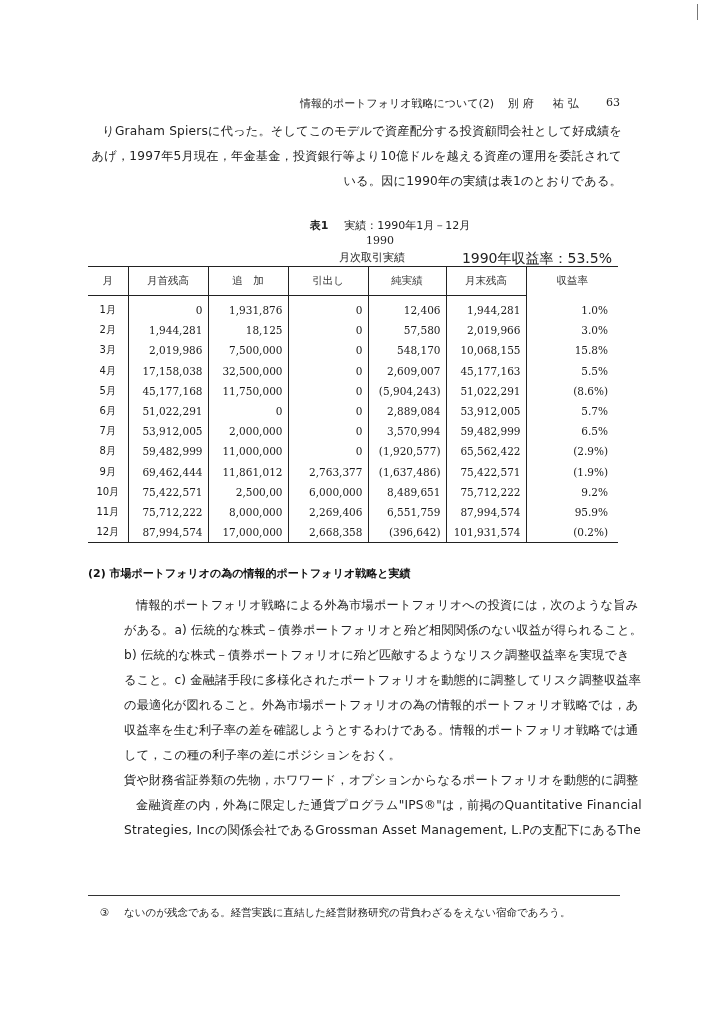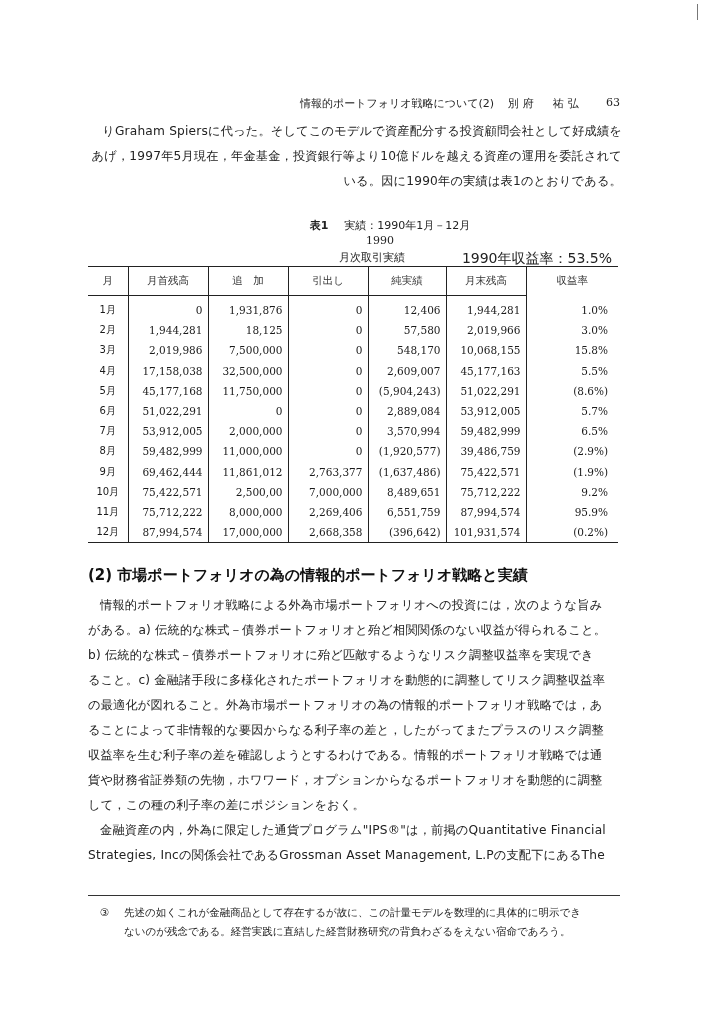--- a/index.html
+++ b/index.html
@@ -26,23 +26,23 @@
                font-size: 11px; color: #1a1a1a; }
   table.perf th { font-weight: normal; font-family: "DejaVu Sans", sans-serif; height: 26px;
                   border-top: 1.5px solid #222; border-bottom: 1.5px solid #222; font-size: 10.5px; color:#333; }
   table.perf td { height: 20.2px; padding: 0 5px; text-align: right; font-family: "DejaVu Serif", serif; font-size: 10.5px; }
   table.perf th + th, table.perf td + td { border-left: 1px solid #222; }
   table.perf td.month { text-align: center; font-family: "DejaVu Sans", sans-serif; font-size: 10px; }
   table.perf td.rate { padding-right: 10px; }
   table.perf tr.first td { padding-top: 4px; }
   table.perf tr.last td { border-bottom: 1.5px solid #222; }
   table.perf th.rate { border-bottom: none; }
-  .section-head { position: absolute; top: 566px; left: 88px; font-size: 15px; font-weight: bold;
+  .section-head { position: absolute; top: 566px; left: 88px; font-size: 11px; font-weight: bold;
                   font-family: "DejaVu Sans", sans-serif; color: #111; }
-  .p2 { top: 593px; }
+  .p2 { top: 593px; margin-left: 36px; }
   .p2 p.indent { text-indent: 12px; }
   .footnote-rule { position: absolute; top: 895px; left: 88px; width: 532px; height: 1px; background: #333; }
   .footnote { position: absolute; top: 903px; left: 104px; width: 520px; font-size: 10.5px; line-height: 19px;
               font-family: "DejaVu Sans", sans-serif; color: #222; }
   .footnote .fn-mark { position: absolute; left: -4px; top: 0; }
   .footnote .fn-text { margin-left: 20px; white-space: nowrap; }
   sup { font-size: 7px; }
 </style>
 </head>
 <body>
@@ -152,37 +152,37 @@
         <td>3,570,994</td>
         <td>59,482,999</td>
         <td class="rate">6.5%</td>
       </tr>
       <tr>
         <td class="month">8月</td>
         <td>59,482,999</td>
         <td>11,000,000</td>
         <td>0</td>
         <td>(1,920,577)</td>
-        <td>39,486,759</td>
+        <td>65,562,422</td>
         <td class="rate">(2.9%)</td>
       </tr>
       <tr>
         <td class="month">9月</td>
         <td>69,462,444</td>
         <td>11,861,012</td>
         <td>2,763,377</td>
         <td>(1,637,486)</td>
         <td>75,422,571</td>
         <td class="rate">(1.9%)</td>
       </tr>
       <tr>
         <td class="month">10月</td>
         <td>75,422,571</td>
         <td>2,500,00</td>
-        <td>7,000,000</td>
+        <td>6,000,000</td>
         <td>8,489,651</td>
         <td>75,712,222</td>
         <td class="rate">9.2%</td>
       </tr>
       <tr>
         <td class="month">11月</td>
         <td>75,712,222</td>
         <td>8,000,000</td>
         <td>2,269,406</td>
         <td>6,551,759</td>
@@ -202,26 +202,24 @@
 </table>
 
 <div class="section-head">(2) 市場ポートフォリオの為の情報的ポートフォリオ戦略と実績</div>
 
 <div class="para p2">
   <p class="indent">情報的ポートフォリオ戦略による外為市場ポートフォリオへの投資には，次のような旨み</p>
   <p>がある。a) 伝統的な株式－債券ポートフォリオと殆ど相関関係のない収益が得られること。</p>
   <p>b) 伝統的な株式－債券ポートフォリオに殆ど匹敵するようなリスク調整収益率を実現でき</p>
   <p>ること。c) 金融諸手段に多様化されたポートフォリオを動態的に調整してリスク調整収益率</p>
   <p>の最適化が図れること。外為市場ポートフォリオの為の情報的ポートフォリオ戦略では，あ</p>
-  <p>ることによって非情報的な要因からなる利子率の差と，したがってまたプラスのリスク調整</p>
   <p>収益率を生む利子率の差を確認しようとするわけである。情報的ポートフォリオ戦略では通</p>
+  <p>して，この種の利子率の差にポジションをおく。</p>
   <p>貨や財務省証券類の先物，ホワワード，オプションからなるポートフォリオを動態的に調整</p>
-  <p>して，この種の利子率の差にポジションをおく。</p>
   <p class="indent">金融資産の内，外為に限定した通貨プログラム"IPS®"は，前掲のQuantitative Financial</p>
   <p>Strategies, Incの関係会社であるGrossman Asset Management, L.Pの支配下にあるThe</p>
 </div>
 
 <div class="footnote-rule"></div>
 <div class="footnote">
   <span class="fn-mark">③</span>
-  <div class="fn-text">先述の如くこれが金融商品として存在するが故に、この計量モデルを数理的に具体的に明示でき</div>
   <div class="fn-text">ないのが残念である。経営実践に直結した経営財務研究の背負わざるをえない宿命であろう。</div>
 </div>
 
 </body></html>

